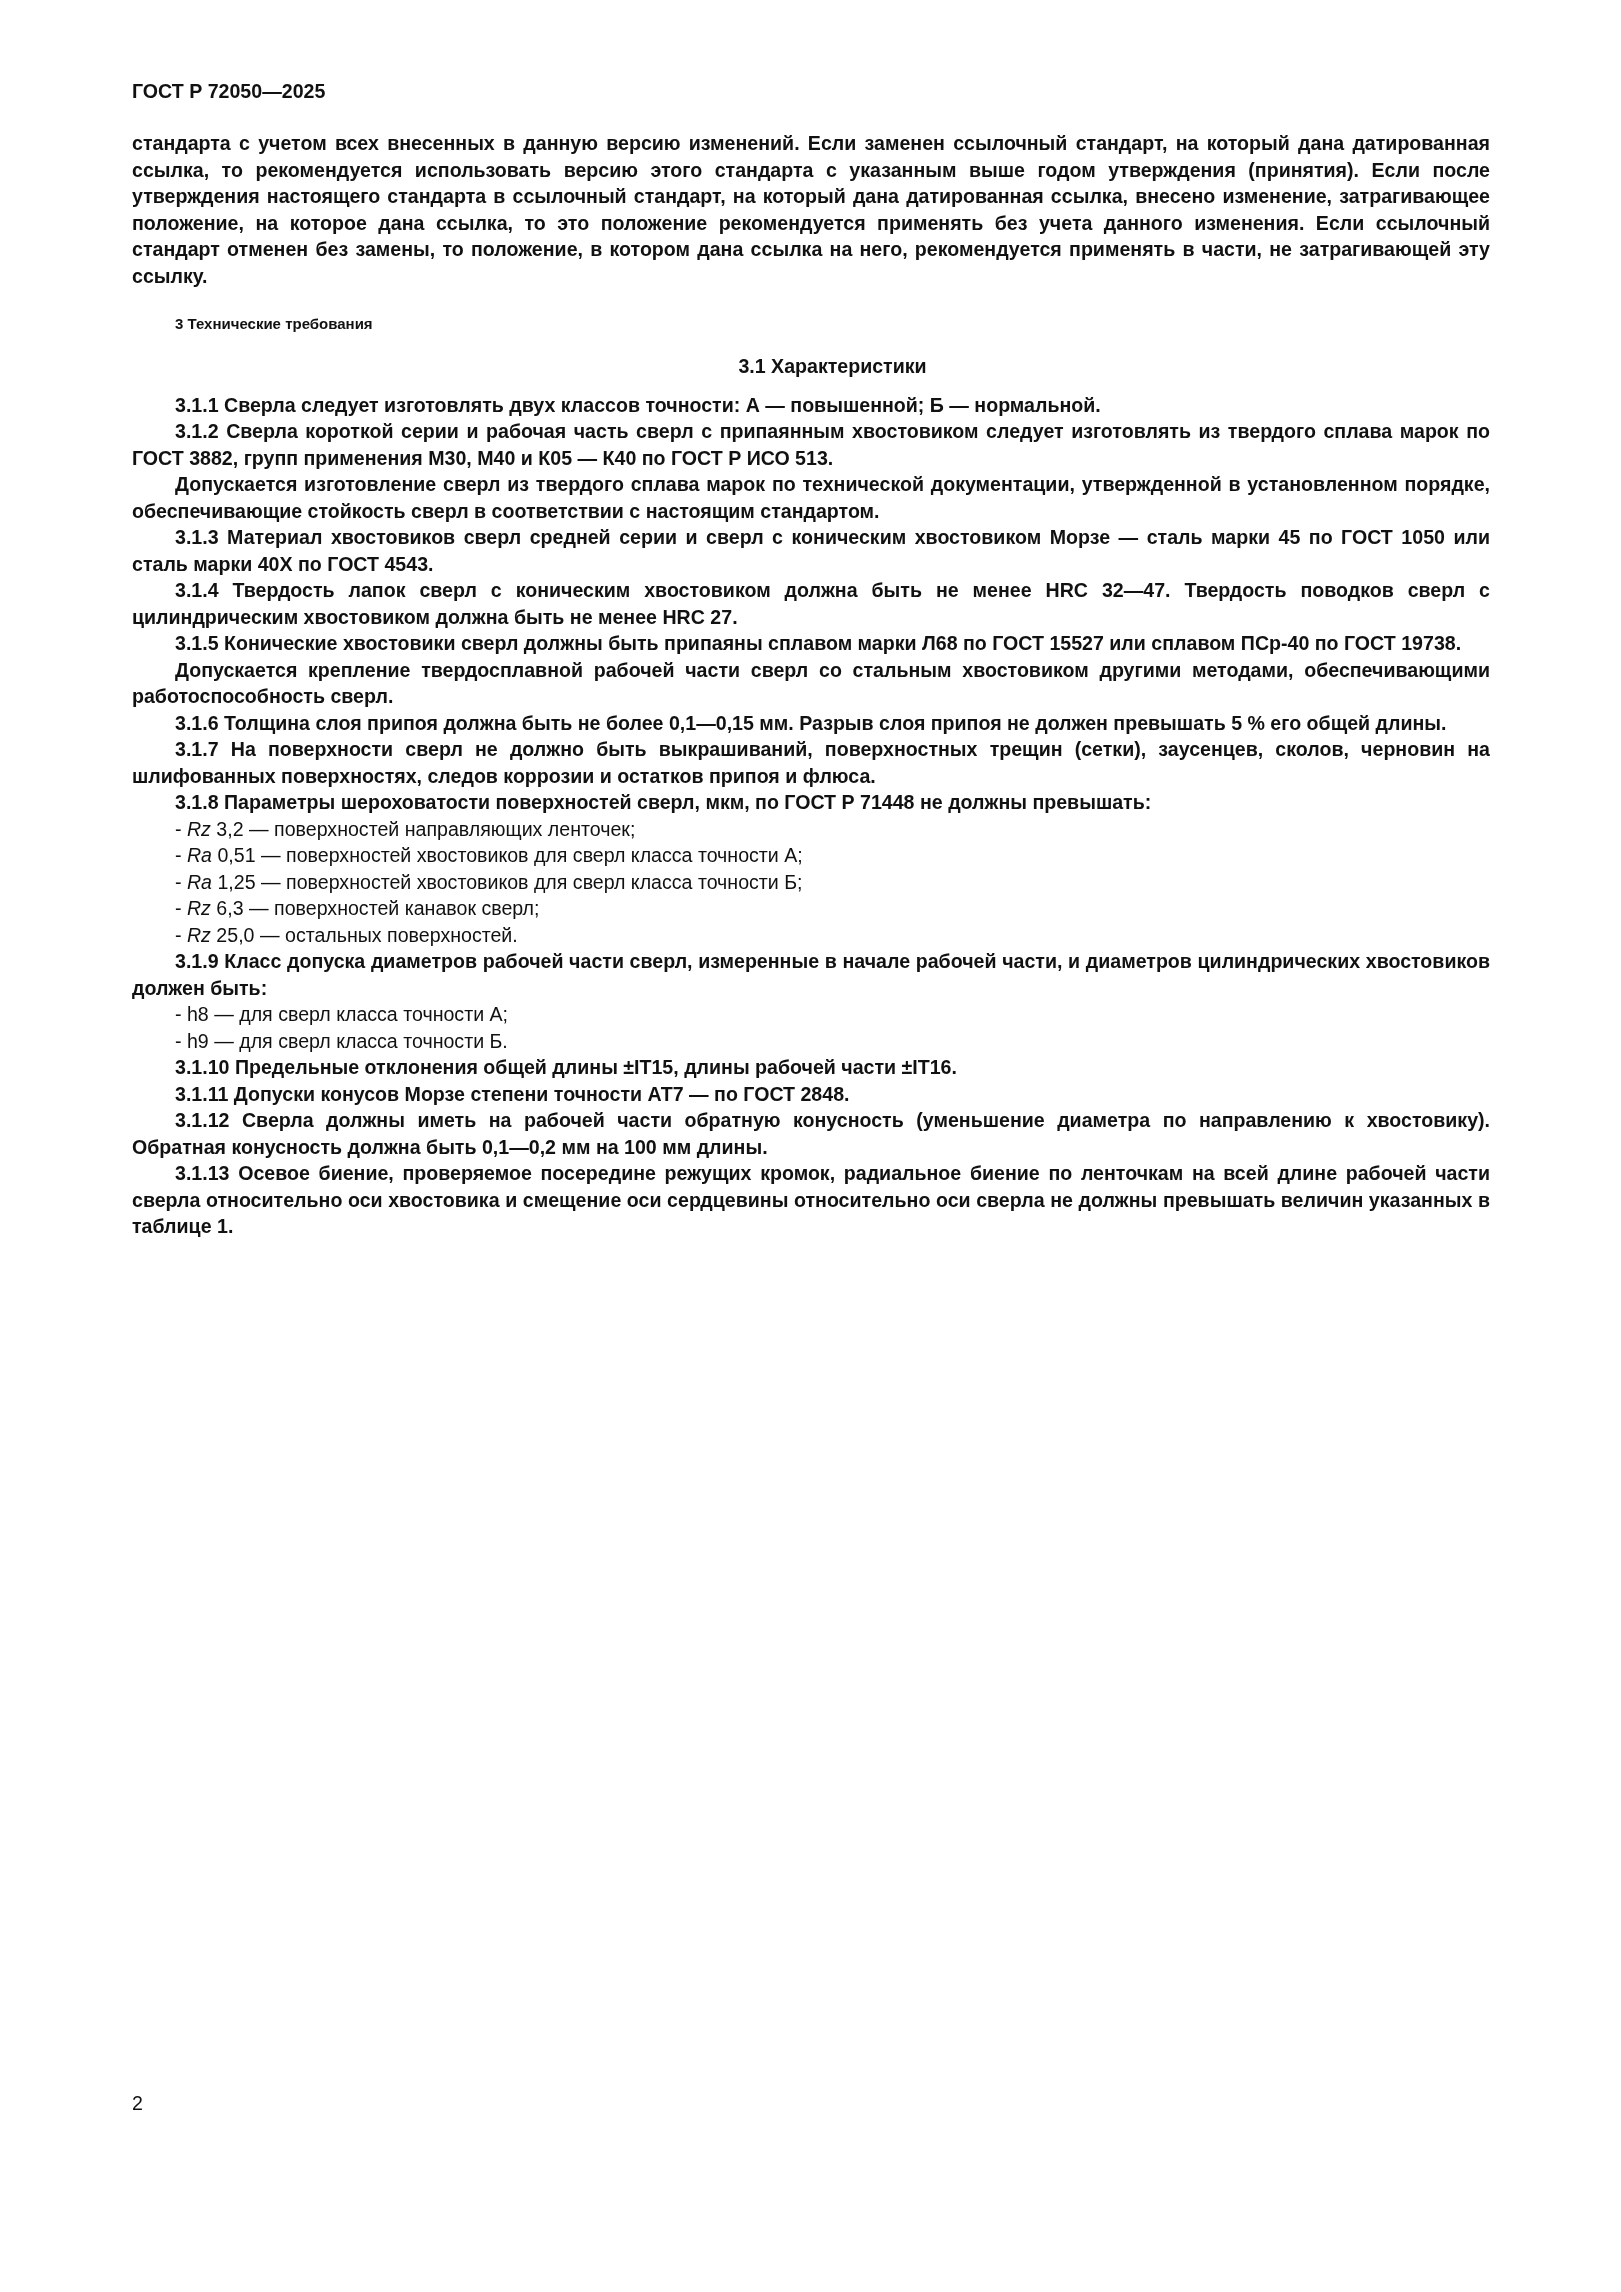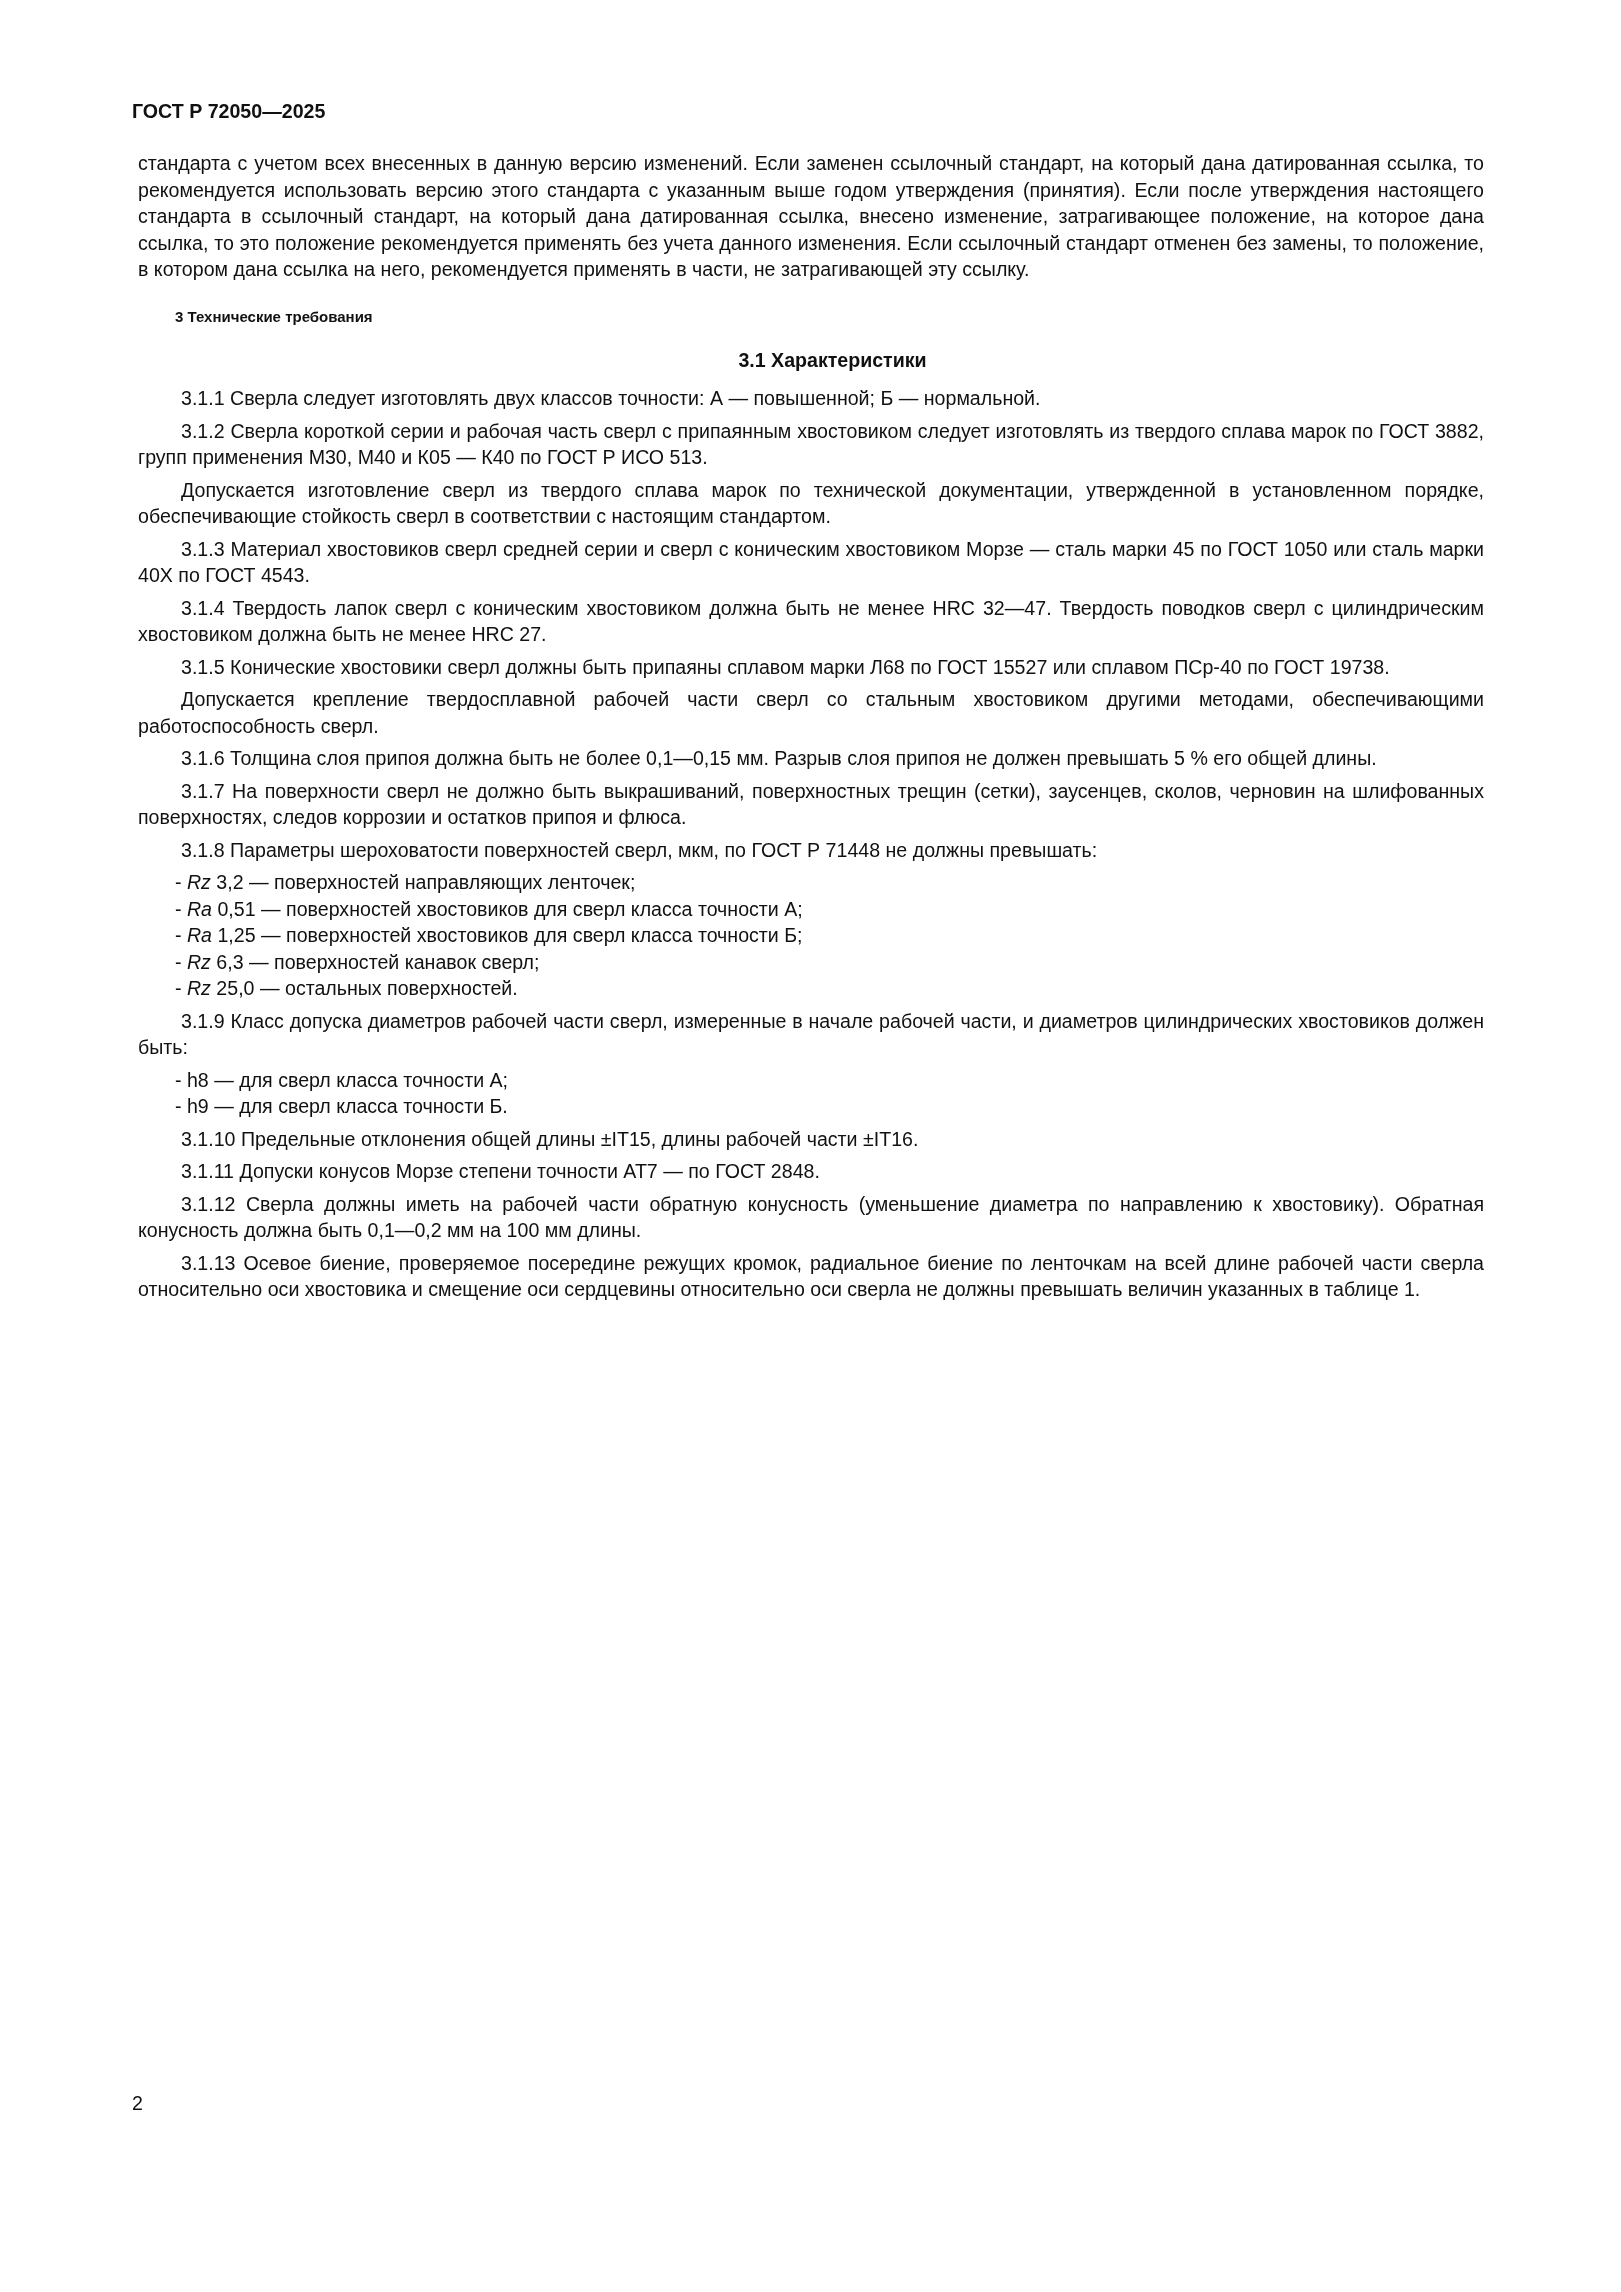--- a/index.html
+++ b/index.html
@@ -11,35 +11,36 @@
     width: 1621px;
     height: 2293px;
     position: relative;
     overflow: hidden;
     font-family: "Liberation Sans", sans-serif;
     color: #111111;
   }
   .page {
     position: absolute;
     inset: 0;
-    padding: 98px 131px 0 132px;
+    padding: 78px 131px 0 132px;
     box-sizing: border-box;
   }
   .doc-header {
     font-weight: bold;
     font-size: 19.6px;
     line-height: 26.5px;
     margin-bottom: 25.5px;
   }
   p.body-par {
-    margin: 6px;
+    margin: 0;
     font-size: 19.6px;
     line-height: 26.5px;
     text-align: justify;
     text-indent: 43px;
+    font-weight: bold;
   }
   p.no-indent {
     text-indent: 0;
   }
   h1.section-heading {
     font-size: 15px;
     line-height: 29px;
     font-weight: bold;
     margin: 19.6px 0 15.7px 0;
     padding-left: 43px;

